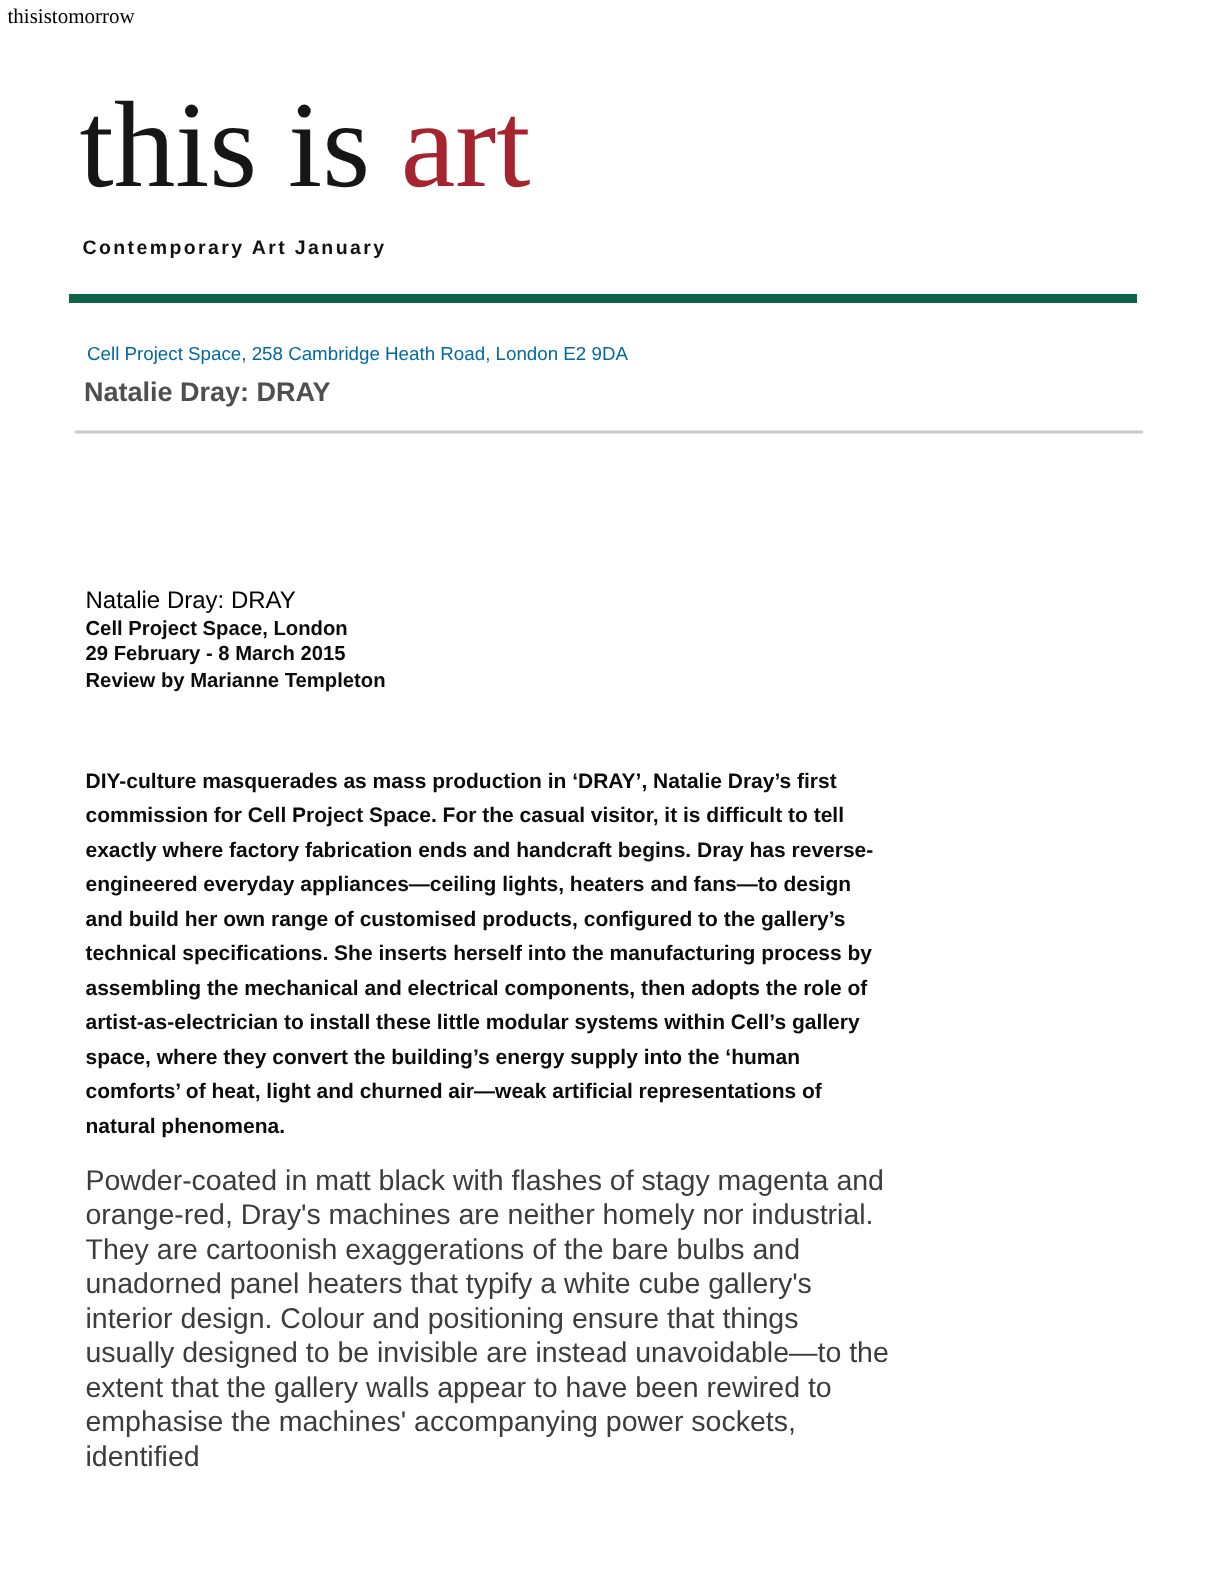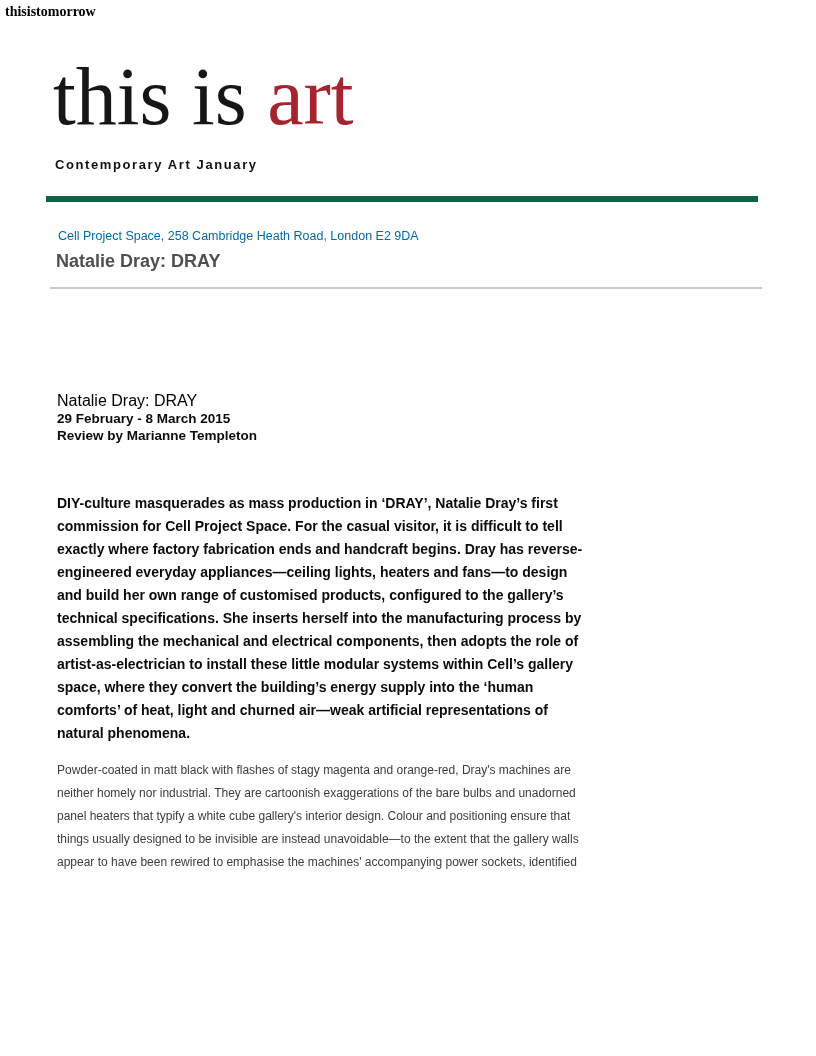--- a/index.html
+++ b/index.html
@@ -13,21 +13,20 @@
     overflow: hidden;
   }
 
   .print-site-name {
     position: absolute;
     top: 4px;
     left: 5px;
     font-family: "Liberation Serif", serif;
     font-size: 14px;
     color: #000;
-    font-weight: bold;
   }
 
   .masthead-logo {
     position: absolute;
     top: 54px;
     left: 53px;
     font-family: "Liberation Serif", serif;
     font-size: 82px;
     line-height: 1.05;
     white-space: nowrap;
@@ -100,21 +99,21 @@
   }
   .article-lead {
     margin-top: 47px;
     font-size: 14px;
     font-weight: 700;
     line-height: 23px;
     color: #0b0b0b;
   }
   .article-body {
     margin-top: 14px;
-    font-size: 12px;
+    font-size: 19px;
     font-weight: 400;
     line-height: 23px;
     color: #3c3c3c;
   }
 </style>
 </head>
 <body>
 
 <div class="print-site-name">thisistomorrow</div>
 
@@ -127,19 +126,20 @@
 <div class="rule-green"></div>
 
 <div class="listing-address">Cell Project Space, 258 Cambridge Heath Road, London E2 9DA</div>
 
 <div class="listing-title">Natalie Dray: DRAY</div>
 
 <div class="rule-gray"></div>
 
 <div class="article">
   <div class="article-title">Natalie Dray: DRAY</div>
+  <div class="article-meta">Cell Project Space, London</div>
   <div class="article-meta">29 February - 8 March 2015</div>
   <div class="article-meta">Review by Marianne Templeton</div>
 
   <p class="article-lead">DIY-culture masquerades as mass production in ‘DRAY’, Natalie Dray’s first commission for Cell Project Space. For the casual visitor, it is difficult to tell exactly where factory fabrication ends and handcraft begins. Dray has reverse-engineered everyday appliances—ceiling lights, heaters and fans—to design and build her own range of customised products, configured to the gallery’s technical specifications. She inserts herself into the manufacturing process by assembling the mechanical and electrical components, then adopts the role of artist-as-electrician to install these little modular systems within Cell’s gallery space, where they convert the building’s energy supply into the ‘human comforts’ of heat, light and churned air—weak artificial representations of natural phenomena.</p>
 
   <p class="article-body">Powder-coated in matt black with flashes of stagy magenta and orange-red, Dray's machines are neither homely nor industrial. They are cartoonish exaggerations of the bare bulbs and unadorned panel heaters that typify a white cube gallery's interior design. Colour and positioning ensure that things usually designed to be invisible are instead unavoidable—to the extent that the gallery walls appear to have been rewired to emphasise the machines' accompanying power sockets, identified</p>
 </div>
 
 </body></html>

